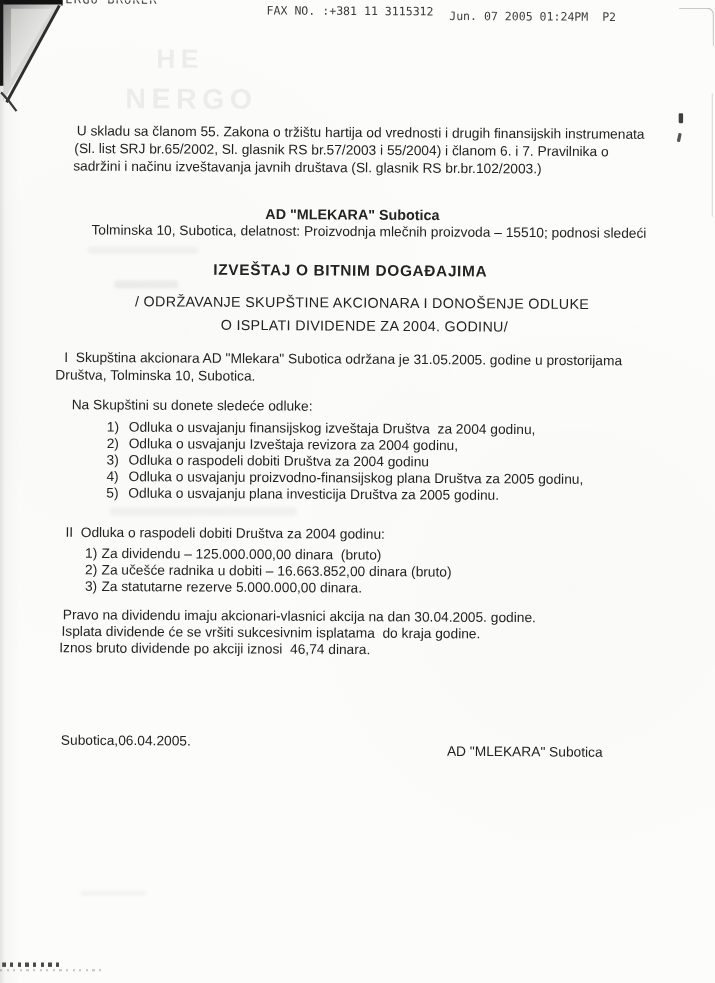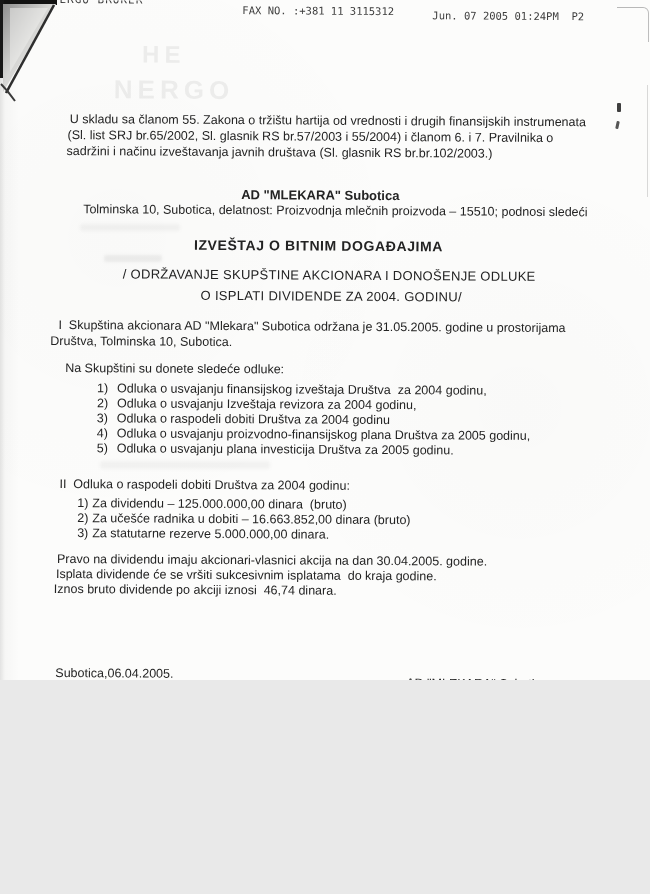--- a/index.html
+++ b/index.html
@@ -2,21 +2,21 @@
 <html><head>
 <meta charset="utf-8">
 <style>
   html,body{margin:0;padding:0;}
   body{
     width:650px;height:894px;
     background:#e9e9e9;
     font-family:"Liberation Sans", sans-serif;
   }
   .page{
-    position:relative;width:650px;height:680px;overflow:hidden;
+    position:relative;width:650px;height:894px;overflow:hidden;
     background:#fcfcfb;
     background-image:
       radial-gradient(circle at 18% 35%, rgba(0,0,0,0.012), transparent 45%),
       radial-gradient(circle at 80% 60%, rgba(0,0,0,0.010), transparent 40%),
       linear-gradient(90deg, rgba(0,0,0,0.03), transparent 3%);
   }
   .content{
     position:absolute;inset:0;
     transform:rotate(0.35deg);
     transform-origin:60px 400px;
@@ -61,21 +61,21 @@
 <body>
 
 <div class="page">
 
   <div class="content">
 
     <div class="fax-sender-clip fax">
       <span>ERGO BROKER</span>
     </div>
     <div class="abs fax" style="left:240px;top:3px;">FAX NO. :+381 11 3115312</div>
-    <div class="abs fax" style="left:430px;top:7px;">Jun. 07 2005 01:24PM  P2</div>
+    <div class="abs fax" style="left:406px;top:7px;">Jun. 07 2005 01:24PM  P2</div>
 
     <div class="wm" style="left:140px;top:40px;font-size:24px;">HE</div>
     <div class="wm" style="left:112px;top:74px;font-size:26px;">NERGO</div>
 
     <div class="abs t" style="left:68px;top:112px;">U skladu sa članom 55. Zakona o tržištu hartija od vrednosti i drugih finansijskih instrumenata</div>
     <div class="abs t" style="left:66px;top:128px;">(Sl. list SRJ br.65/2002, Sl. glasnik RS br.57/2003 i 55/2004) i članom 6. i 7. Pravilnika o</div>
     <div class="abs t" style="left:65px;top:144px;">sadržini i načinu izveštavanja javnih društava (Sl. glasnik RS br.br.102/2003.)</div>
 
     <div class="abs t b" style="left:240px;top:186px;font-size:13px;">AD "MLEKARA" Subotica</div>
     <div class="abs t" style="left:82px;top:202px;">Tolminska 10, Subotica, delatnost: Proizvodnja mlečnih proizvoda – 15510; podnosi sledeći</div>

